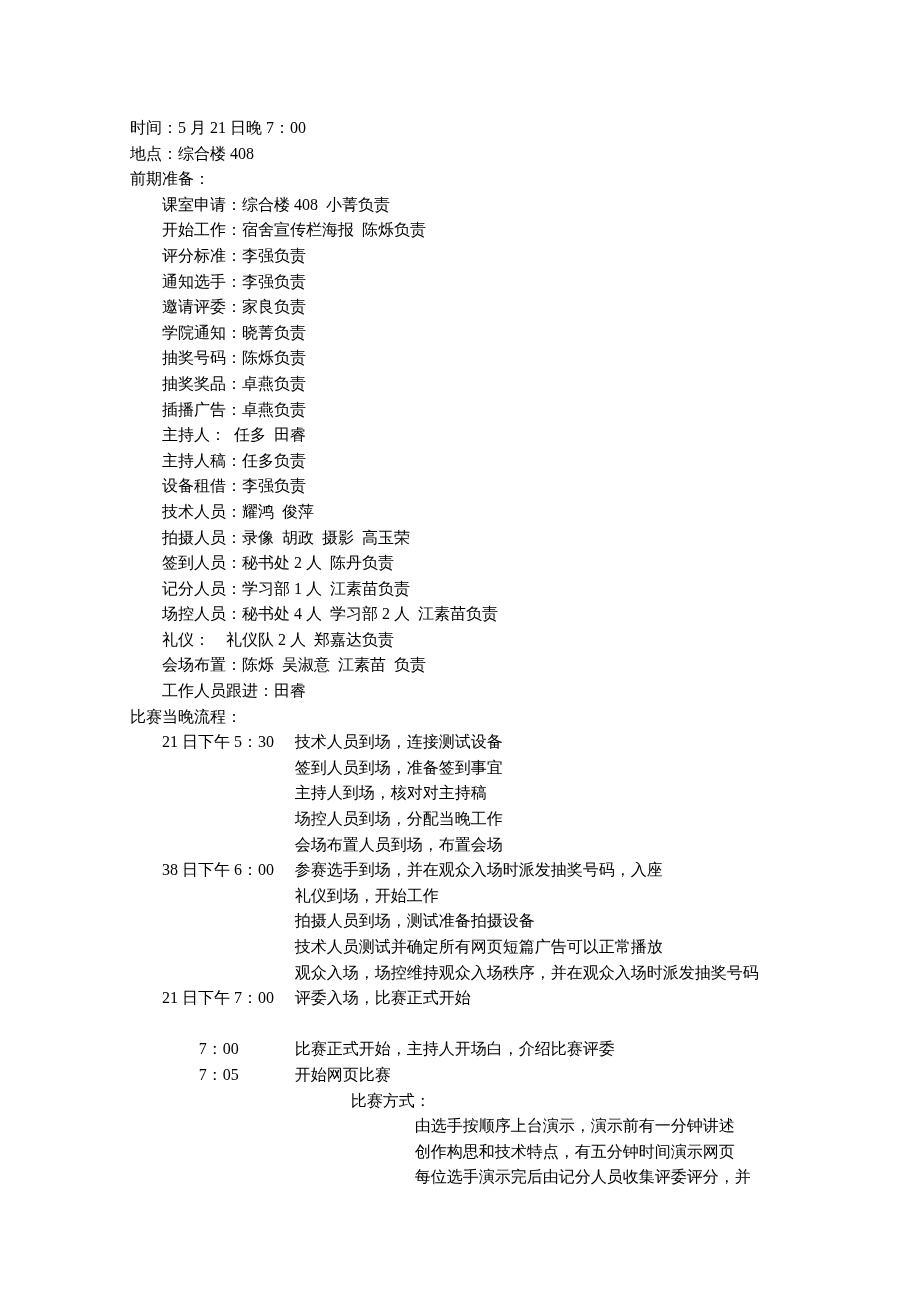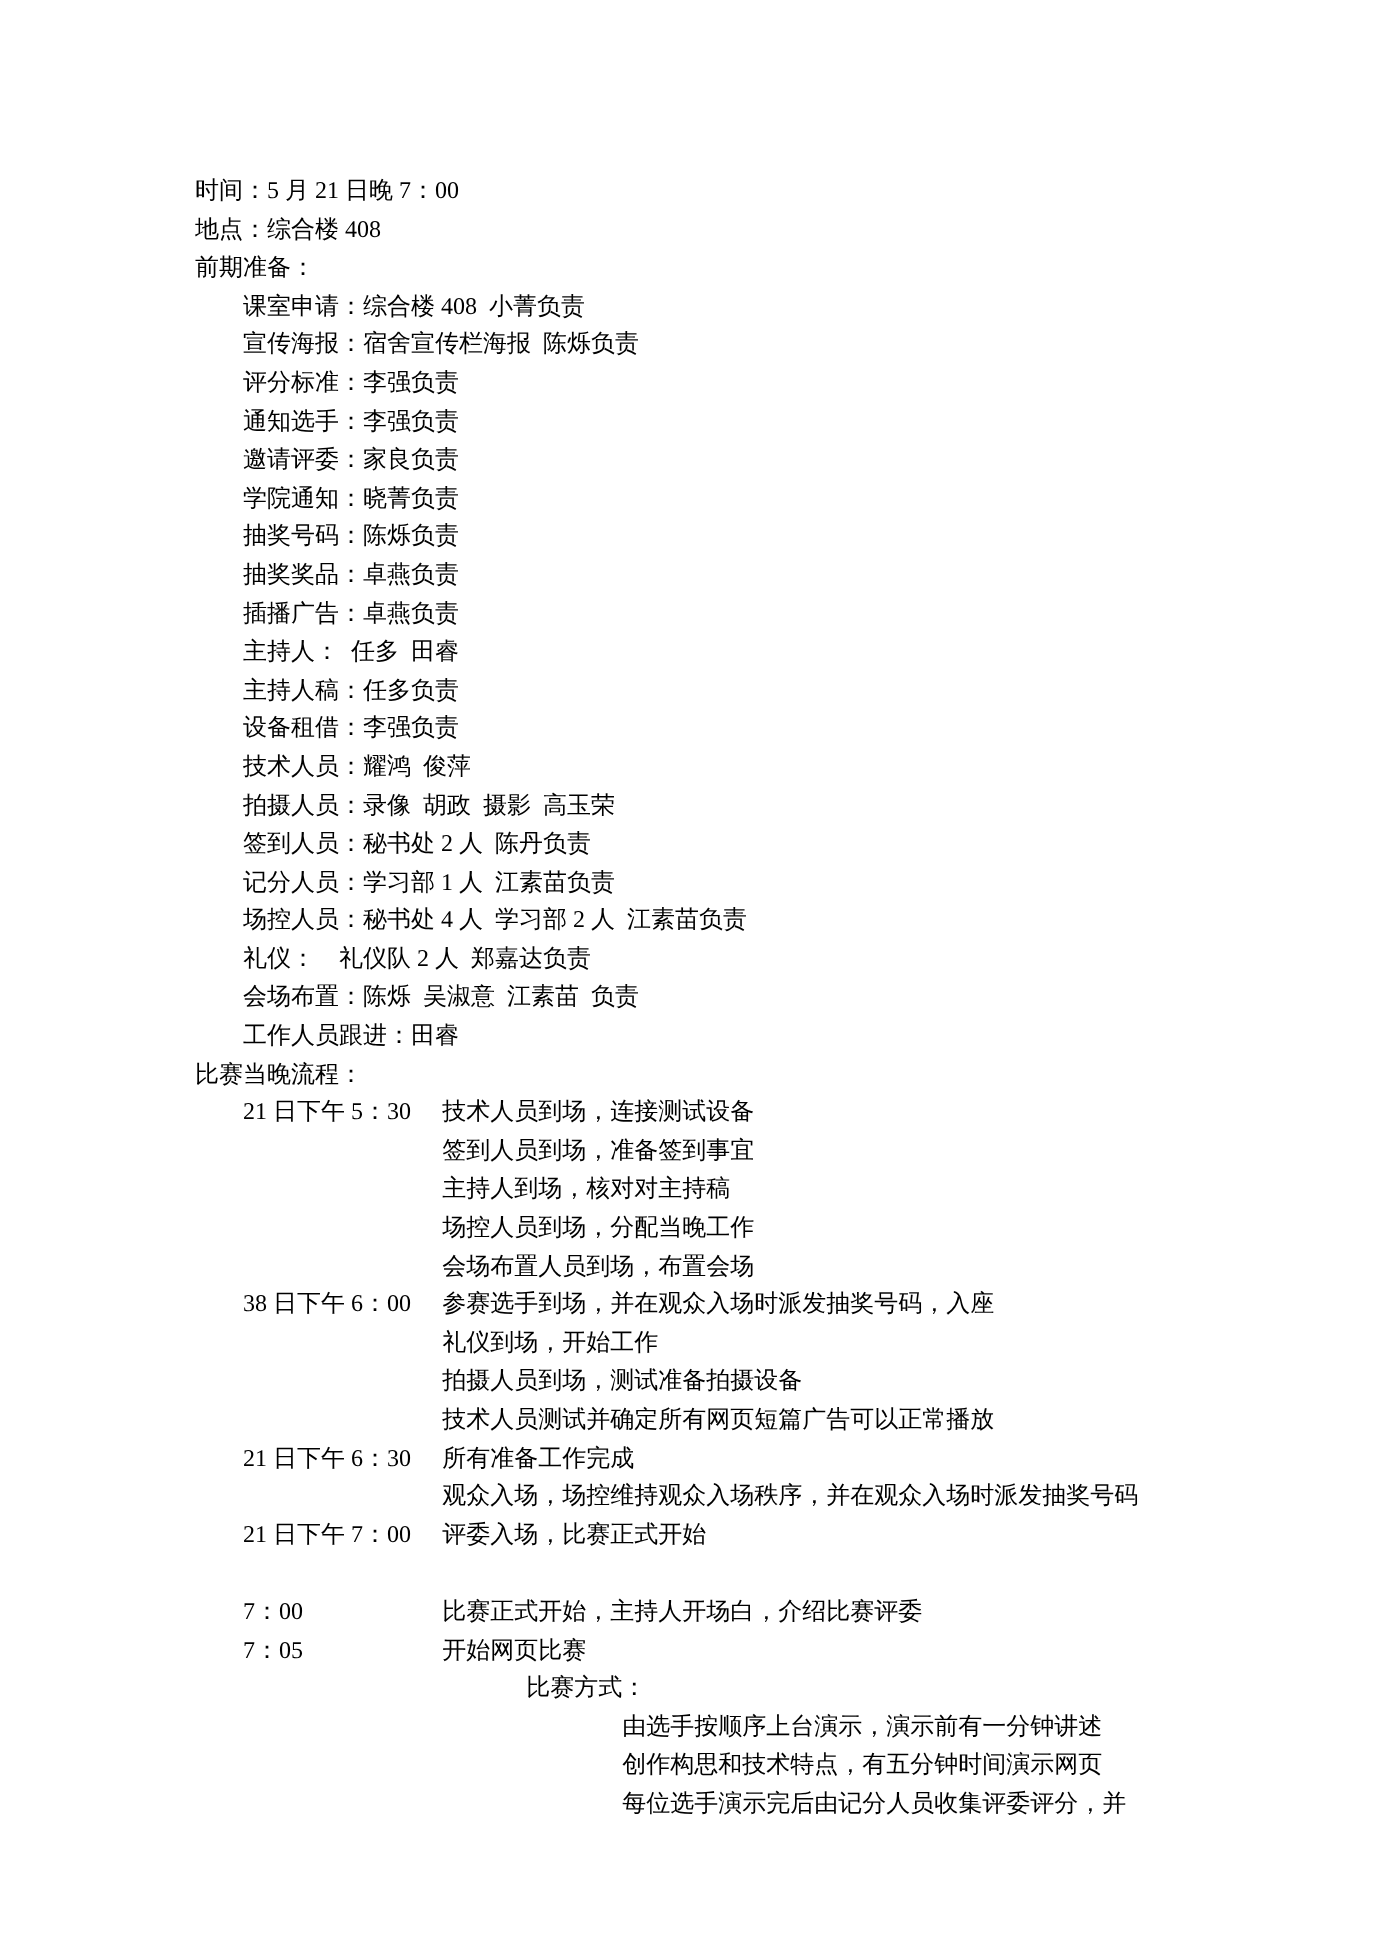--- a/index.html
+++ b/index.html
@@ -24,21 +24,21 @@
     }
     .schedule-row {
       display: flex;
     }
     .schedule-time {
       padding-left: 2em;
       width: 10.3em;
       flex-shrink: 0;
     }
     .schedule-time.right {
-      text-align: left;
+      text-align: center;
       padding-right: 1.2em;
     }
     .schedule-desc {
       flex: 1;
     }
     .method-label {
       padding-left: 13.8em;
     }
     .method-text {
       padding-left: 17.8em;
@@ -49,21 +49,21 @@
   </style>
 </head>
 <body>
 
 <div class="line">时间：5 月 21 日晚 7：00</div>
 <div class="line">地点：综合楼 408</div>
 <div class="line">前期准备：</div>
 
 <div id="prep-list">
     <div class="line indent1">课室申请：综合楼 408  小菁负责</div>
-    <div class="line indent1">宣传海报：宿舍宣传栏海报  陈烁负责</div>
+    <div class="line indent1">开始工作：宿舍宣传栏海报  陈烁负责</div>
     <div class="line indent1">评分标准：李强负责</div>
     <div class="line indent1">通知选手：李强负责</div>
     <div class="line indent1">邀请评委：家良负责</div>
     <div class="line indent1">学院通知：晓菁负责</div>
     <div class="line indent1">抽奖号码：陈烁负责</div>
     <div class="line indent1">抽奖奖品：卓燕负责</div>
     <div class="line indent1">插播广告：卓燕负责</div>
     <div class="line indent1">主持人：  任多  田睿</div>
     <div class="line indent1">主持人稿：任多负责</div>
     <div class="line indent1">设备租借：李强负责</div>
@@ -110,24 +110,20 @@
     </div>
     <div class="schedule-row">
       <div class="schedule-time"></div>
       <div class="schedule-desc">拍摄人员到场，测试准备拍摄设备</div>
     </div>
     <div class="schedule-row">
       <div class="schedule-time"></div>
       <div class="schedule-desc">技术人员测试并确定所有网页短篇广告可以正常播放</div>
     </div>
     <div class="schedule-row">
-      <div class="schedule-time">21 日下午 6：30</div>
-      <div class="schedule-desc">所有准备工作完成</div>
-    </div>
-    <div class="schedule-row">
       <div class="schedule-time"></div>
       <div class="schedule-desc">观众入场，场控维持观众入场秩序，并在观众入场时派发抽奖号码</div>
     </div>
     <div class="schedule-row">
       <div class="schedule-time">21 日下午 7：00</div>
       <div class="schedule-desc">评委入场，比赛正式开始</div>
     </div>
   </div>
 
 <div class="gap"></div>

